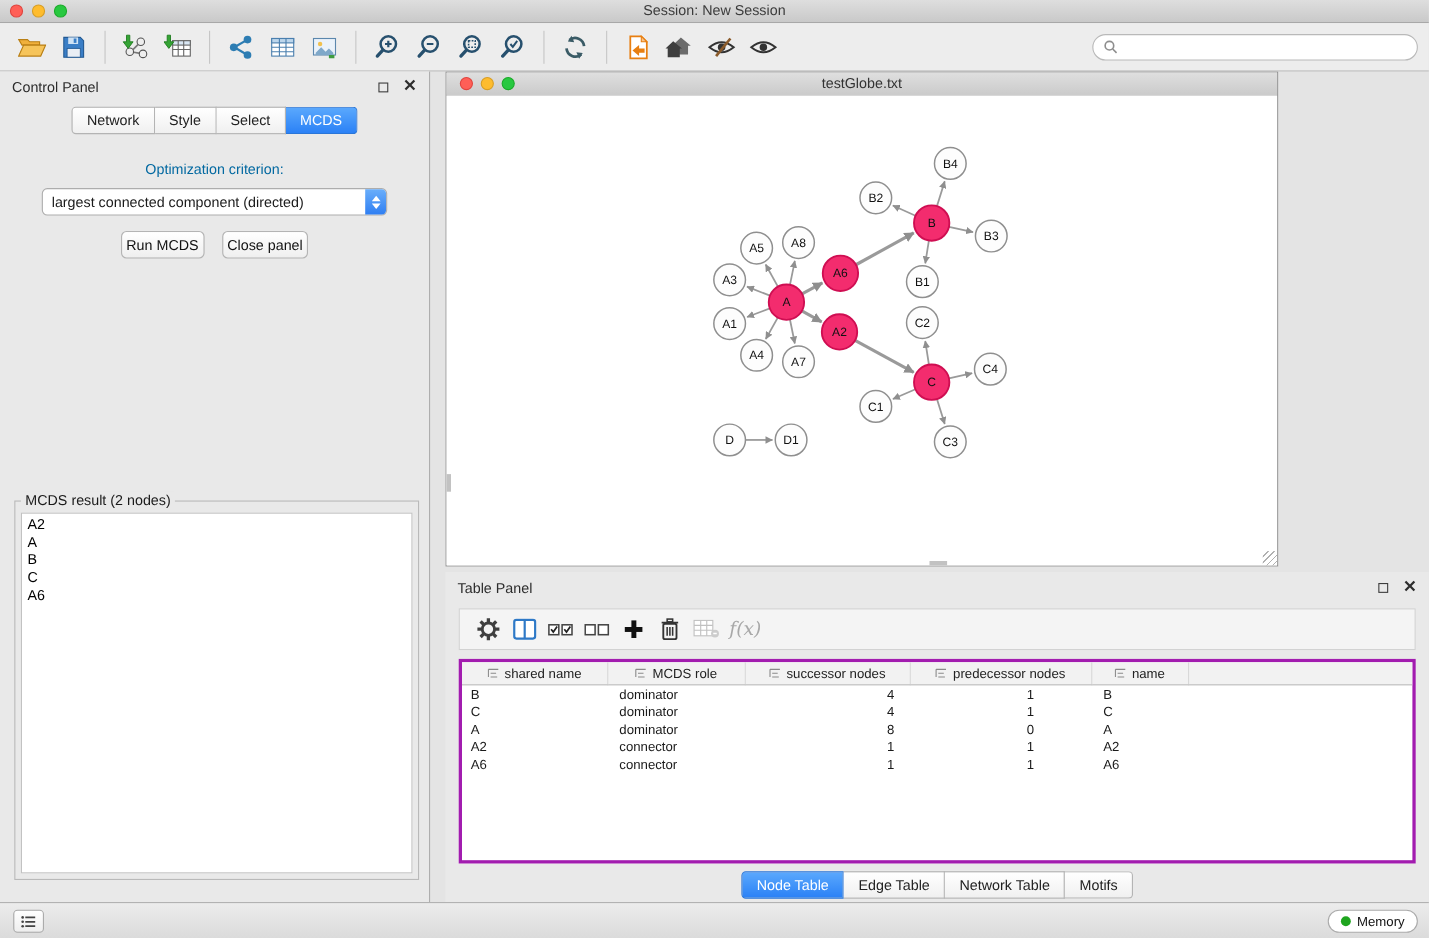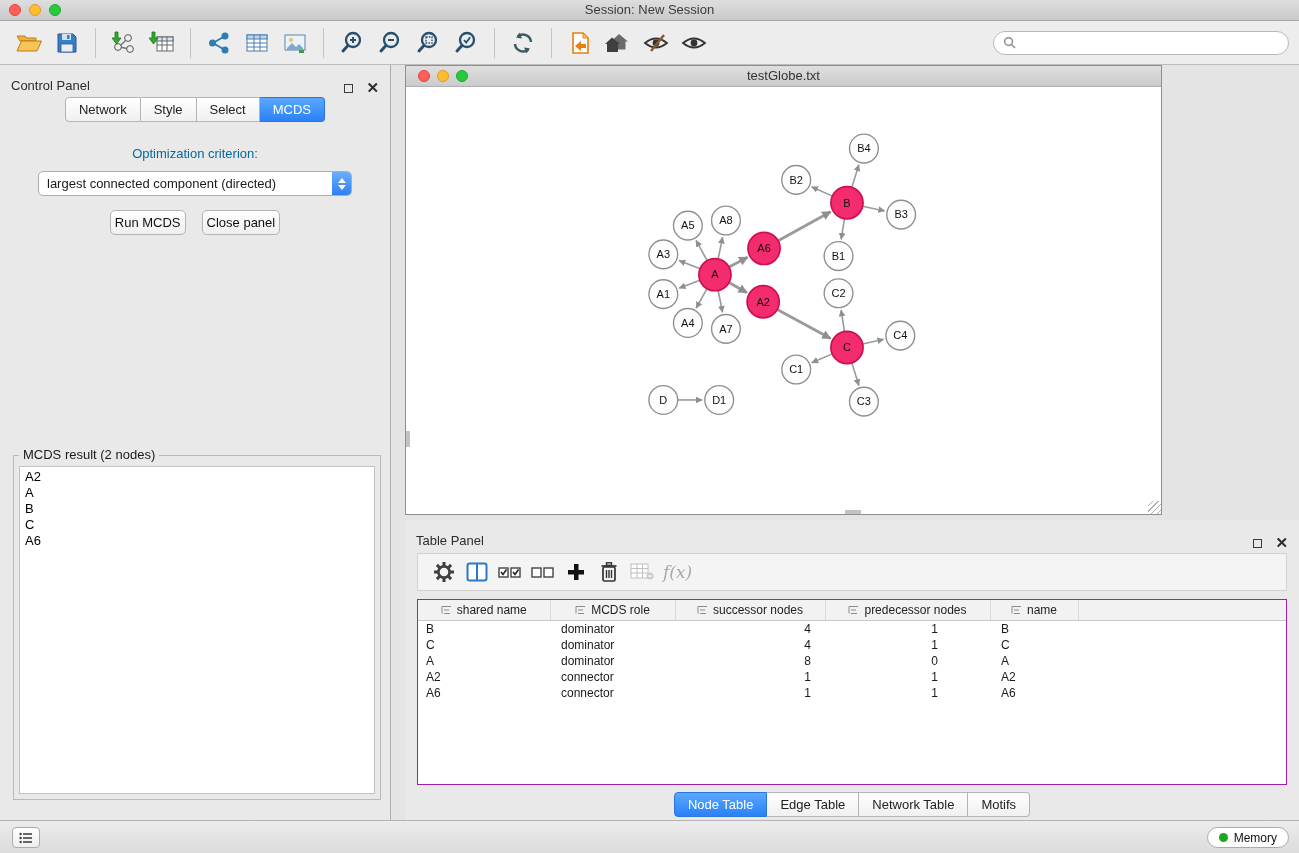--- a/index.html
+++ b/index.html
@@ -25,21 +25,21 @@
   .tb-btn { width:38px; height:34px; display:flex; align-items:center; justify-content:center; flex:0 0 auto; }
   .tb-sep { width:1px; height:30px; background:#c6c6c6; margin:0 9px; flex:0 0 auto; }
   .search-wrap { margin-left:auto; width:296px; height:24px; background:#fff;
     border:1px solid #b9b9b9; border-radius:13px; display:flex; align-items:center;
     padding:0 9px; gap:5px; }
   .search-input { border:none; outline:none; flex:1; background:transparent;
     font:12px "Liberation Sans",sans-serif; color:#333; }
   
   .control-panel { position:absolute; left:0; top:65px; width:391px; height:755px;
     background:#e9e9e9; border-right:1px solid #aeaeae; }
-  .panel-head { height:28px; display:flex; align-items:flex-end; padding:0 11px; font-size:13px; color:#2c2c2c; }
+  .panel-head { height:28px; display:flex; align-items:center; padding:0 11px; font-size:13px; color:#2c2c2c; }
   .ph-icons { margin-left:auto; display:flex; gap:13px; align-items:center; }
   .float-icon { width:9px; height:9px; border:1.5px solid #3d3d3d; display:inline-block; }
   .close-icon { font-weight:bold; color:#2d2d2d; font-size:15px; line-height:10px; }
   .segs { display:flex; justify-content:center; margin-top:4px; }
   .seg { padding:4px 13px; font-size:13px; color:#222; cursor:default;
     background:linear-gradient(#ffffff,#f0f0f0); border:1px solid #b4b4b4; border-left:none; }
   .seg:first-child { border-left:1px solid #b4b4b4; border-radius:4px 0 0 4px; }
   .seg:last-child { border-radius:0 4px 4px 0; }
   .seg.active { background:linear-gradient(#5aa8fd,#2b81f6); color:#fff; border-color:#2a76d8; }
   .opt-label { text-align:center; margin-top:24px; font-size:13px; color:#0369a1; }
@@ -72,21 +72,21 @@
   .vstub { position:absolute; left:0; top:344px; width:4px; height:16px; background:#c2c2c2; }
   .hstub { position:absolute; bottom:0; left:439px; width:16px; height:4px; background:#c2c2c2; }
   .grip { position:absolute; right:0; bottom:0; width:13px; height:13px;
     background:repeating-linear-gradient(135deg, transparent 0 3px, #b0b0b0 3px 4px); }
   
   .table-panel { position:absolute; left:405px; top:520px; width:894px; height:300px; background:#e9e9e9; }
   .tp-toolbar { margin:5px 12px 0; height:38px; background:#f4f4f4; border:1px solid #d2d2d2;
     display:flex; align-items:center; gap:9px; padding:0 14px; }
   .tp-ic { display:flex; align-items:center; justify-content:center; min-width:24px; height:26px; }
   .fx { font-family:"DejaVu Serif", serif; font-style:italic; font-size:17px; color:#a8a8a8; }
-  .tp-table-wrap { margin:8px 12px 0; height:186px; background:#fff; border:1px solid #a21caf; overflow:hidden; }
+  .tp-table-wrap { margin:8px 12px 0; height:186px; background:#fff; border:3px solid #a21caf; overflow:hidden; }
   table { border-collapse:collapse; width:100%; table-layout:fixed; }
   thead th { background:#f2f2f2; border-bottom:1px solid #c9c9c9; border-right:1px solid #d8d8d8;
     height:20px; font-weight:normal; font-size:12px; color:#222; text-align:center; white-space:nowrap; }
   thead th.filler { border-right:none; }
   thead th svg { vertical-align:-1px; margin-right:5px; }
   tbody td { height:16px; line-height:16px; font-size:12px; padding:0 8px; white-space:nowrap; }
   tbody td.c1 { padding-left:11px; }
   tbody td.c2 { text-align:right; padding-right:14px; }
   tbody td.c3 { text-align:right; padding-right:52px; }
   tbody td.c4 { padding-left:11px; }

